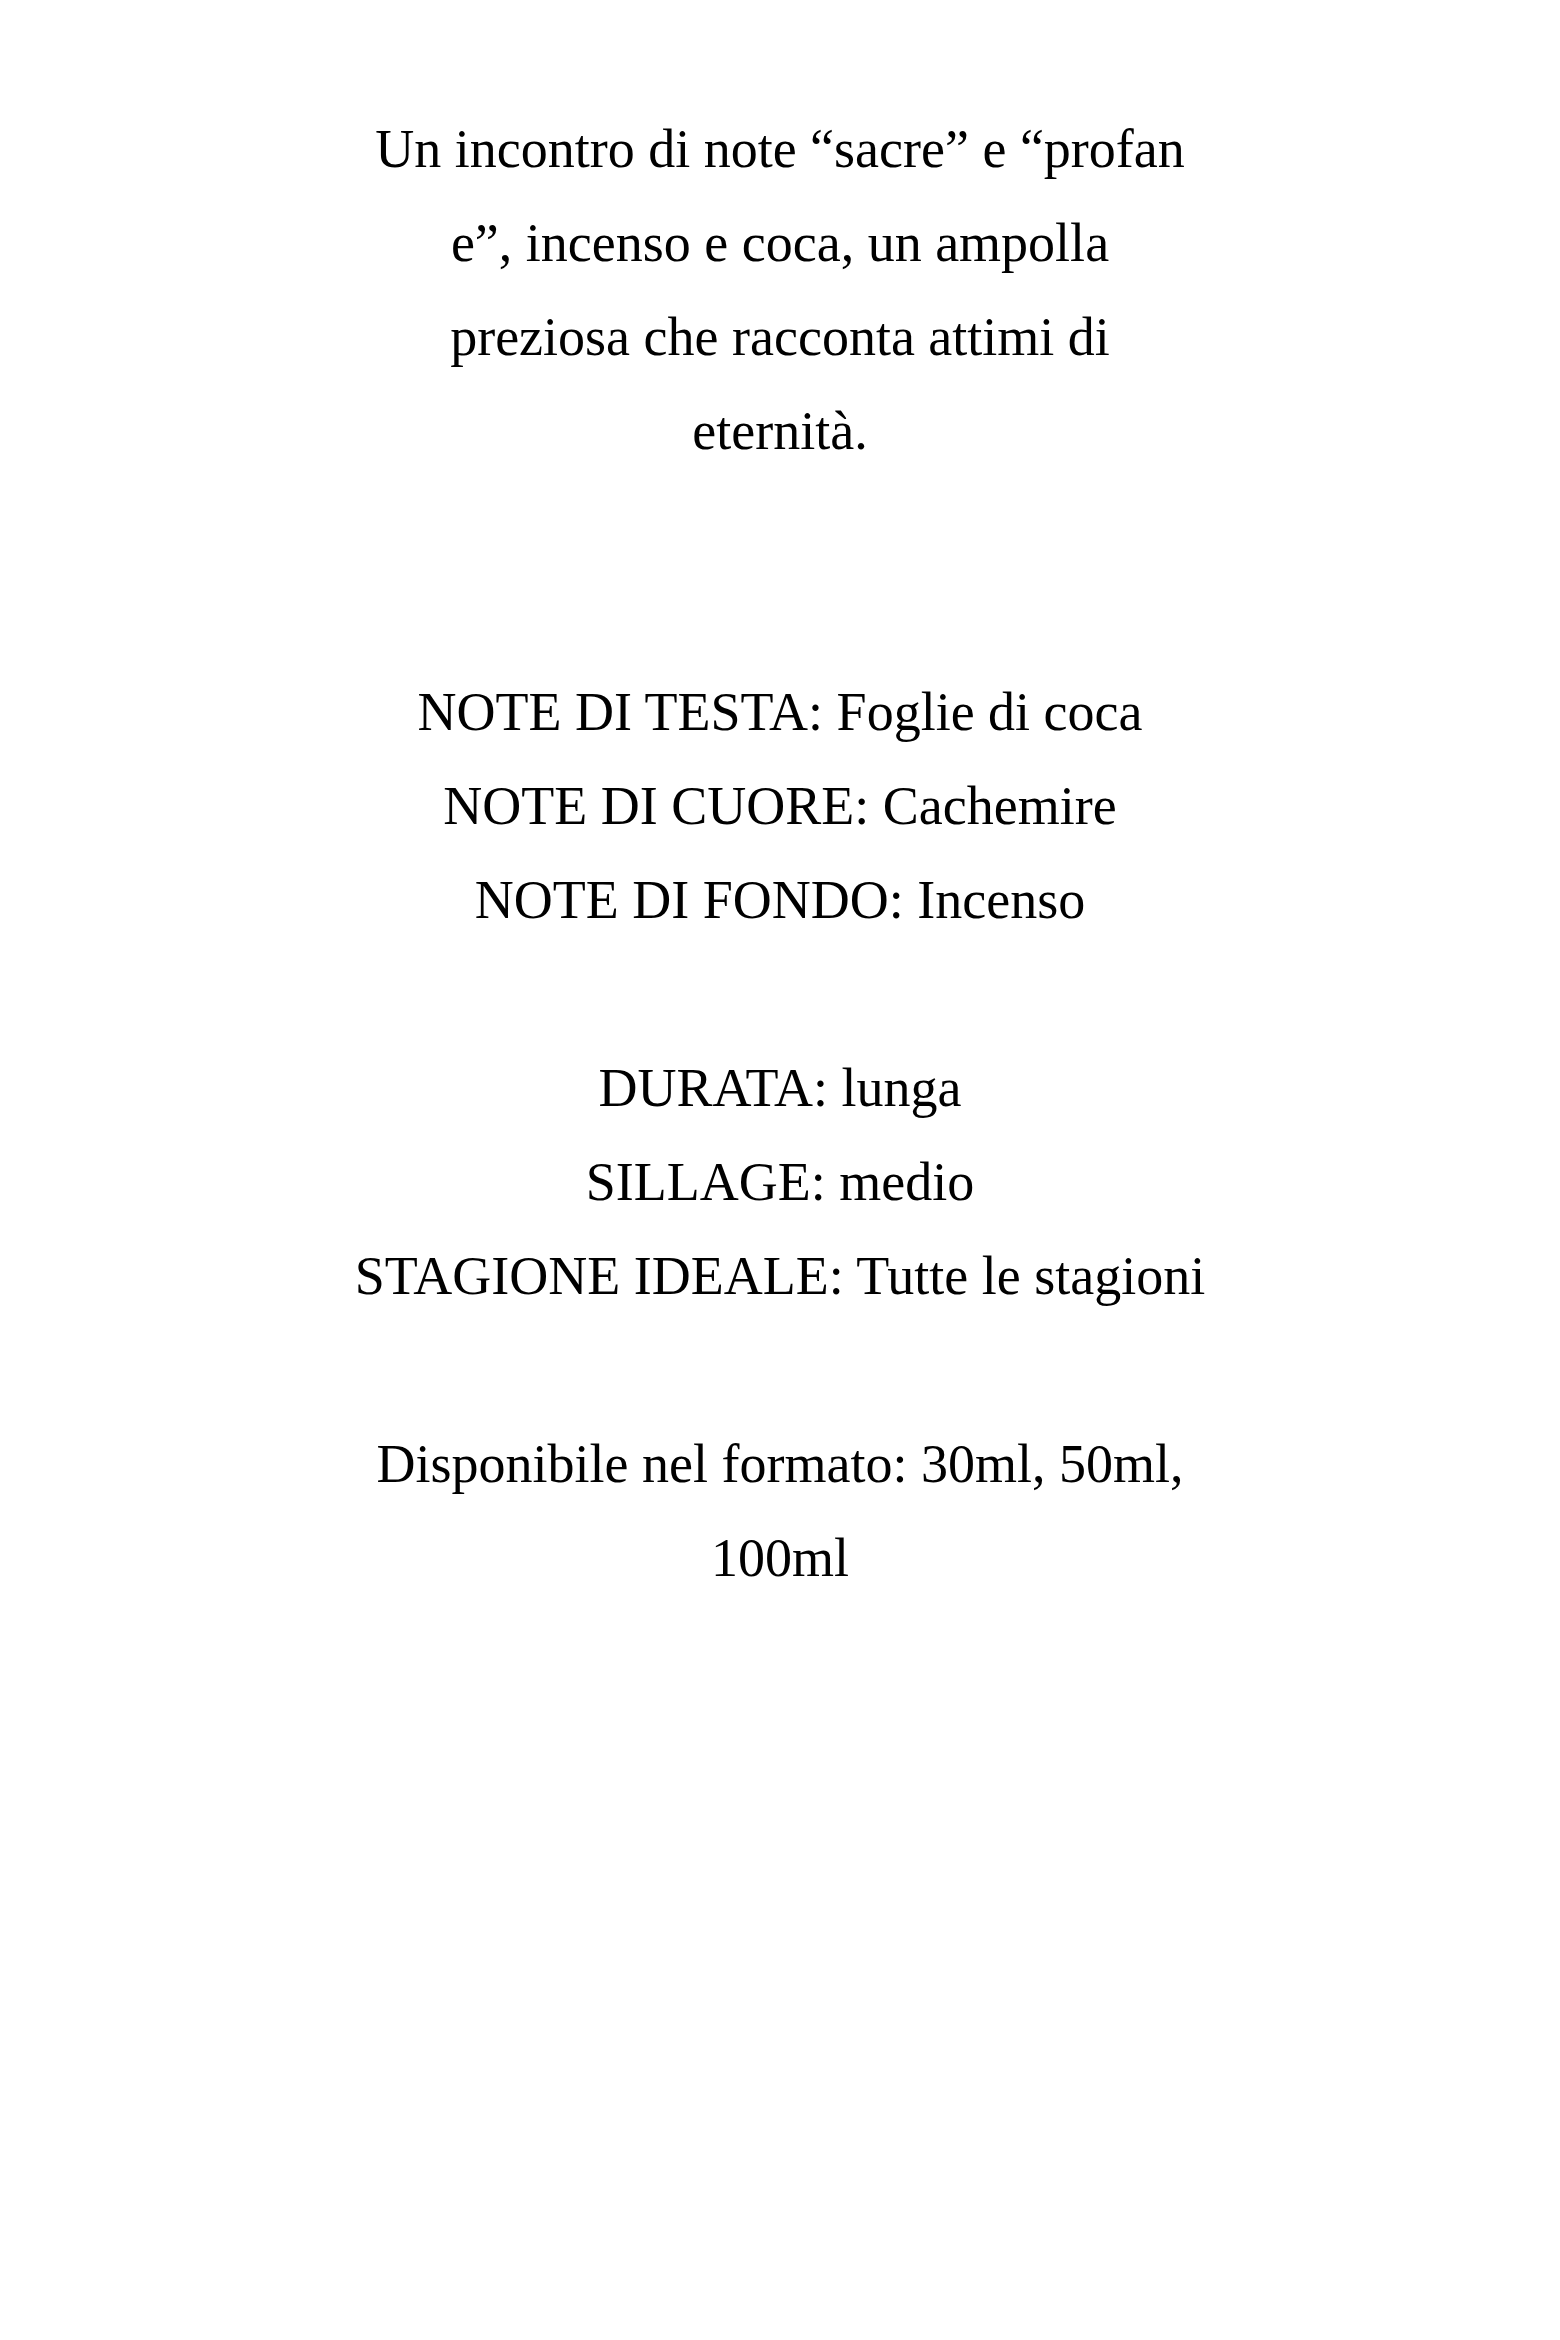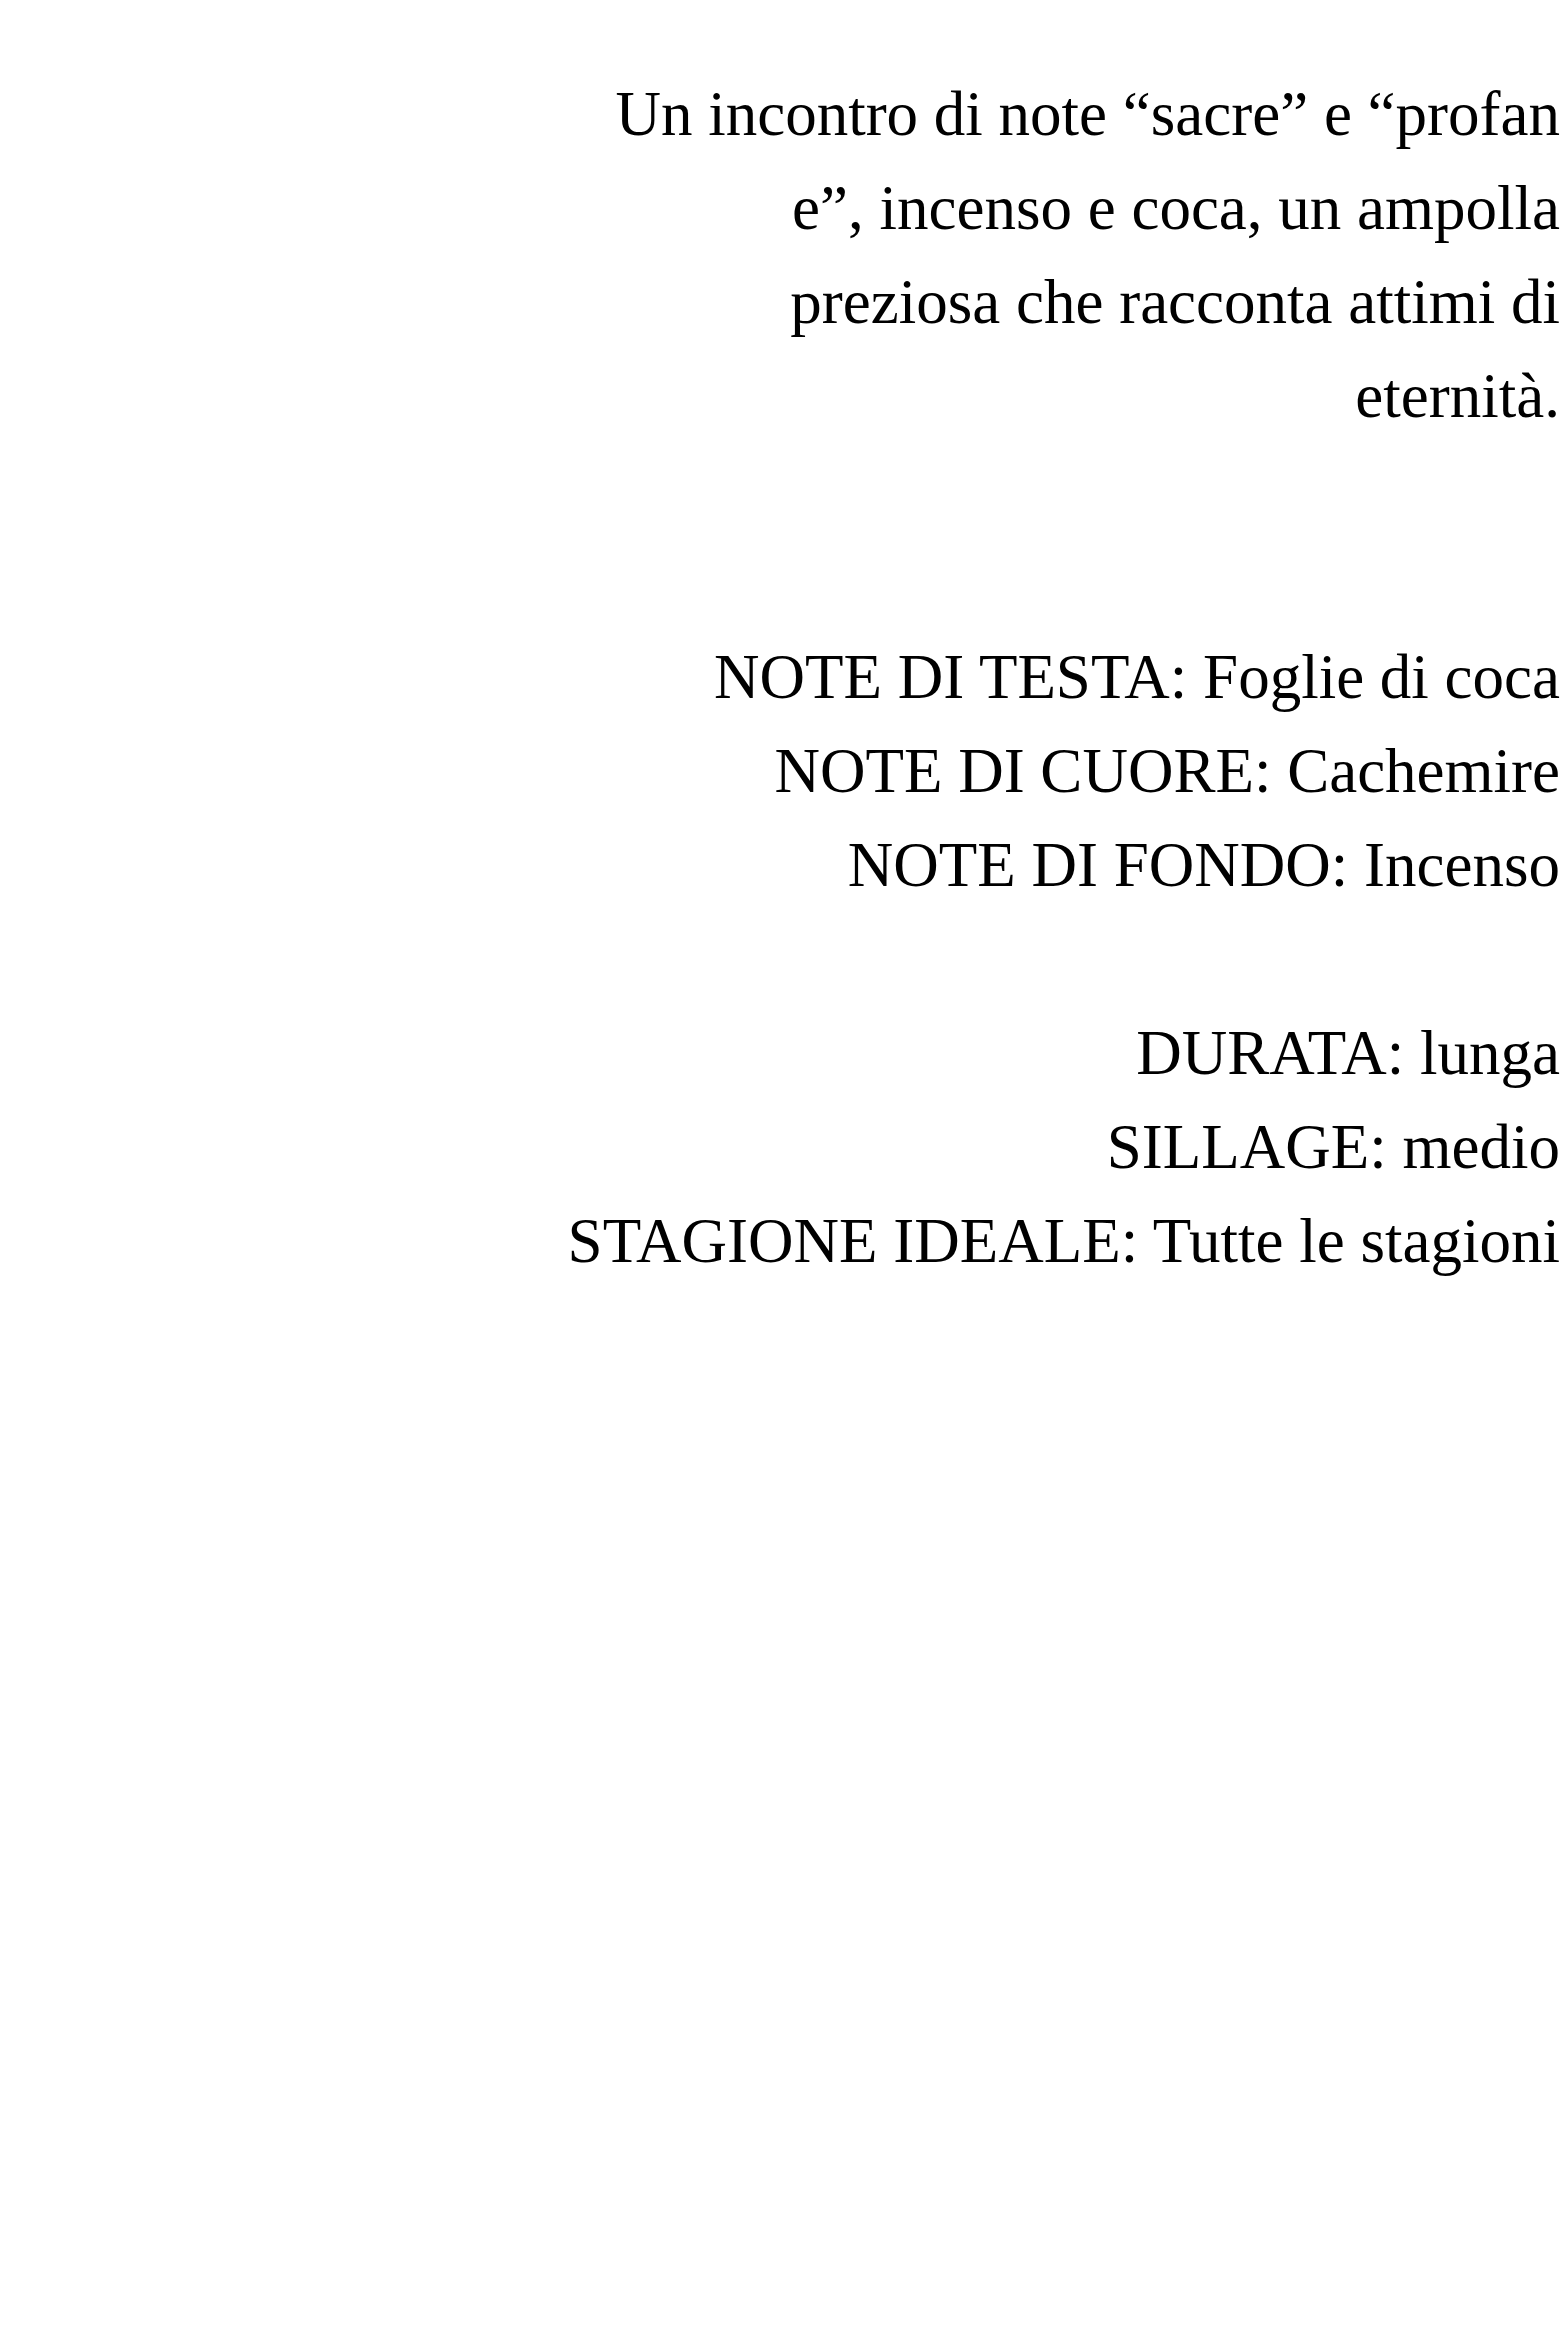--- a/index.html
+++ b/index.html
@@ -5,27 +5,27 @@
   html, body {
     margin: 0;
     padding: 0;
     background: #ffffff;
   }
   .page {
     position: relative;
     width: 1560px;
     height: 2341px;
     box-sizing: border-box;
-    padding-top: 67px;
+    padding-top: 102px;
     background: #ffffff;
     color: #000000;
     font-family: "Liberation Serif", "DejaVu Serif", serif;
-    font-size: 63px;
+    font-size: 54px;
     line-height: 94px;
-    text-align: right;
+    text-align: center;
     overflow: hidden;
   }
   .text-block {
     margin: 0;
     white-space: pre-line; 
   }
   .gap-after-2 { margin-bottom: 187px; } 
   .gap-after-1 { margin-bottom: 94px; }  
 </style>
 </head>
@@ -45,16 +45,20 @@
 NOTE DI CUORE: Cachemire
 NOTE DI FONDO: Incenso</p>
   </section>
 
   <section>
     <p class="text-block gap-after-1">DURATA: lunga
 SILLAGE: medio
 STAGIONE IDEALE: Tutte le stagioni</p>
   </section>
 
+  <section>
+    <p class="text-block gap-after-1">Disponibile nel formato: 30ml, 50ml,
+100ml</p>
+  </section>
 
 
 </div>
 
 
 </body></html>

